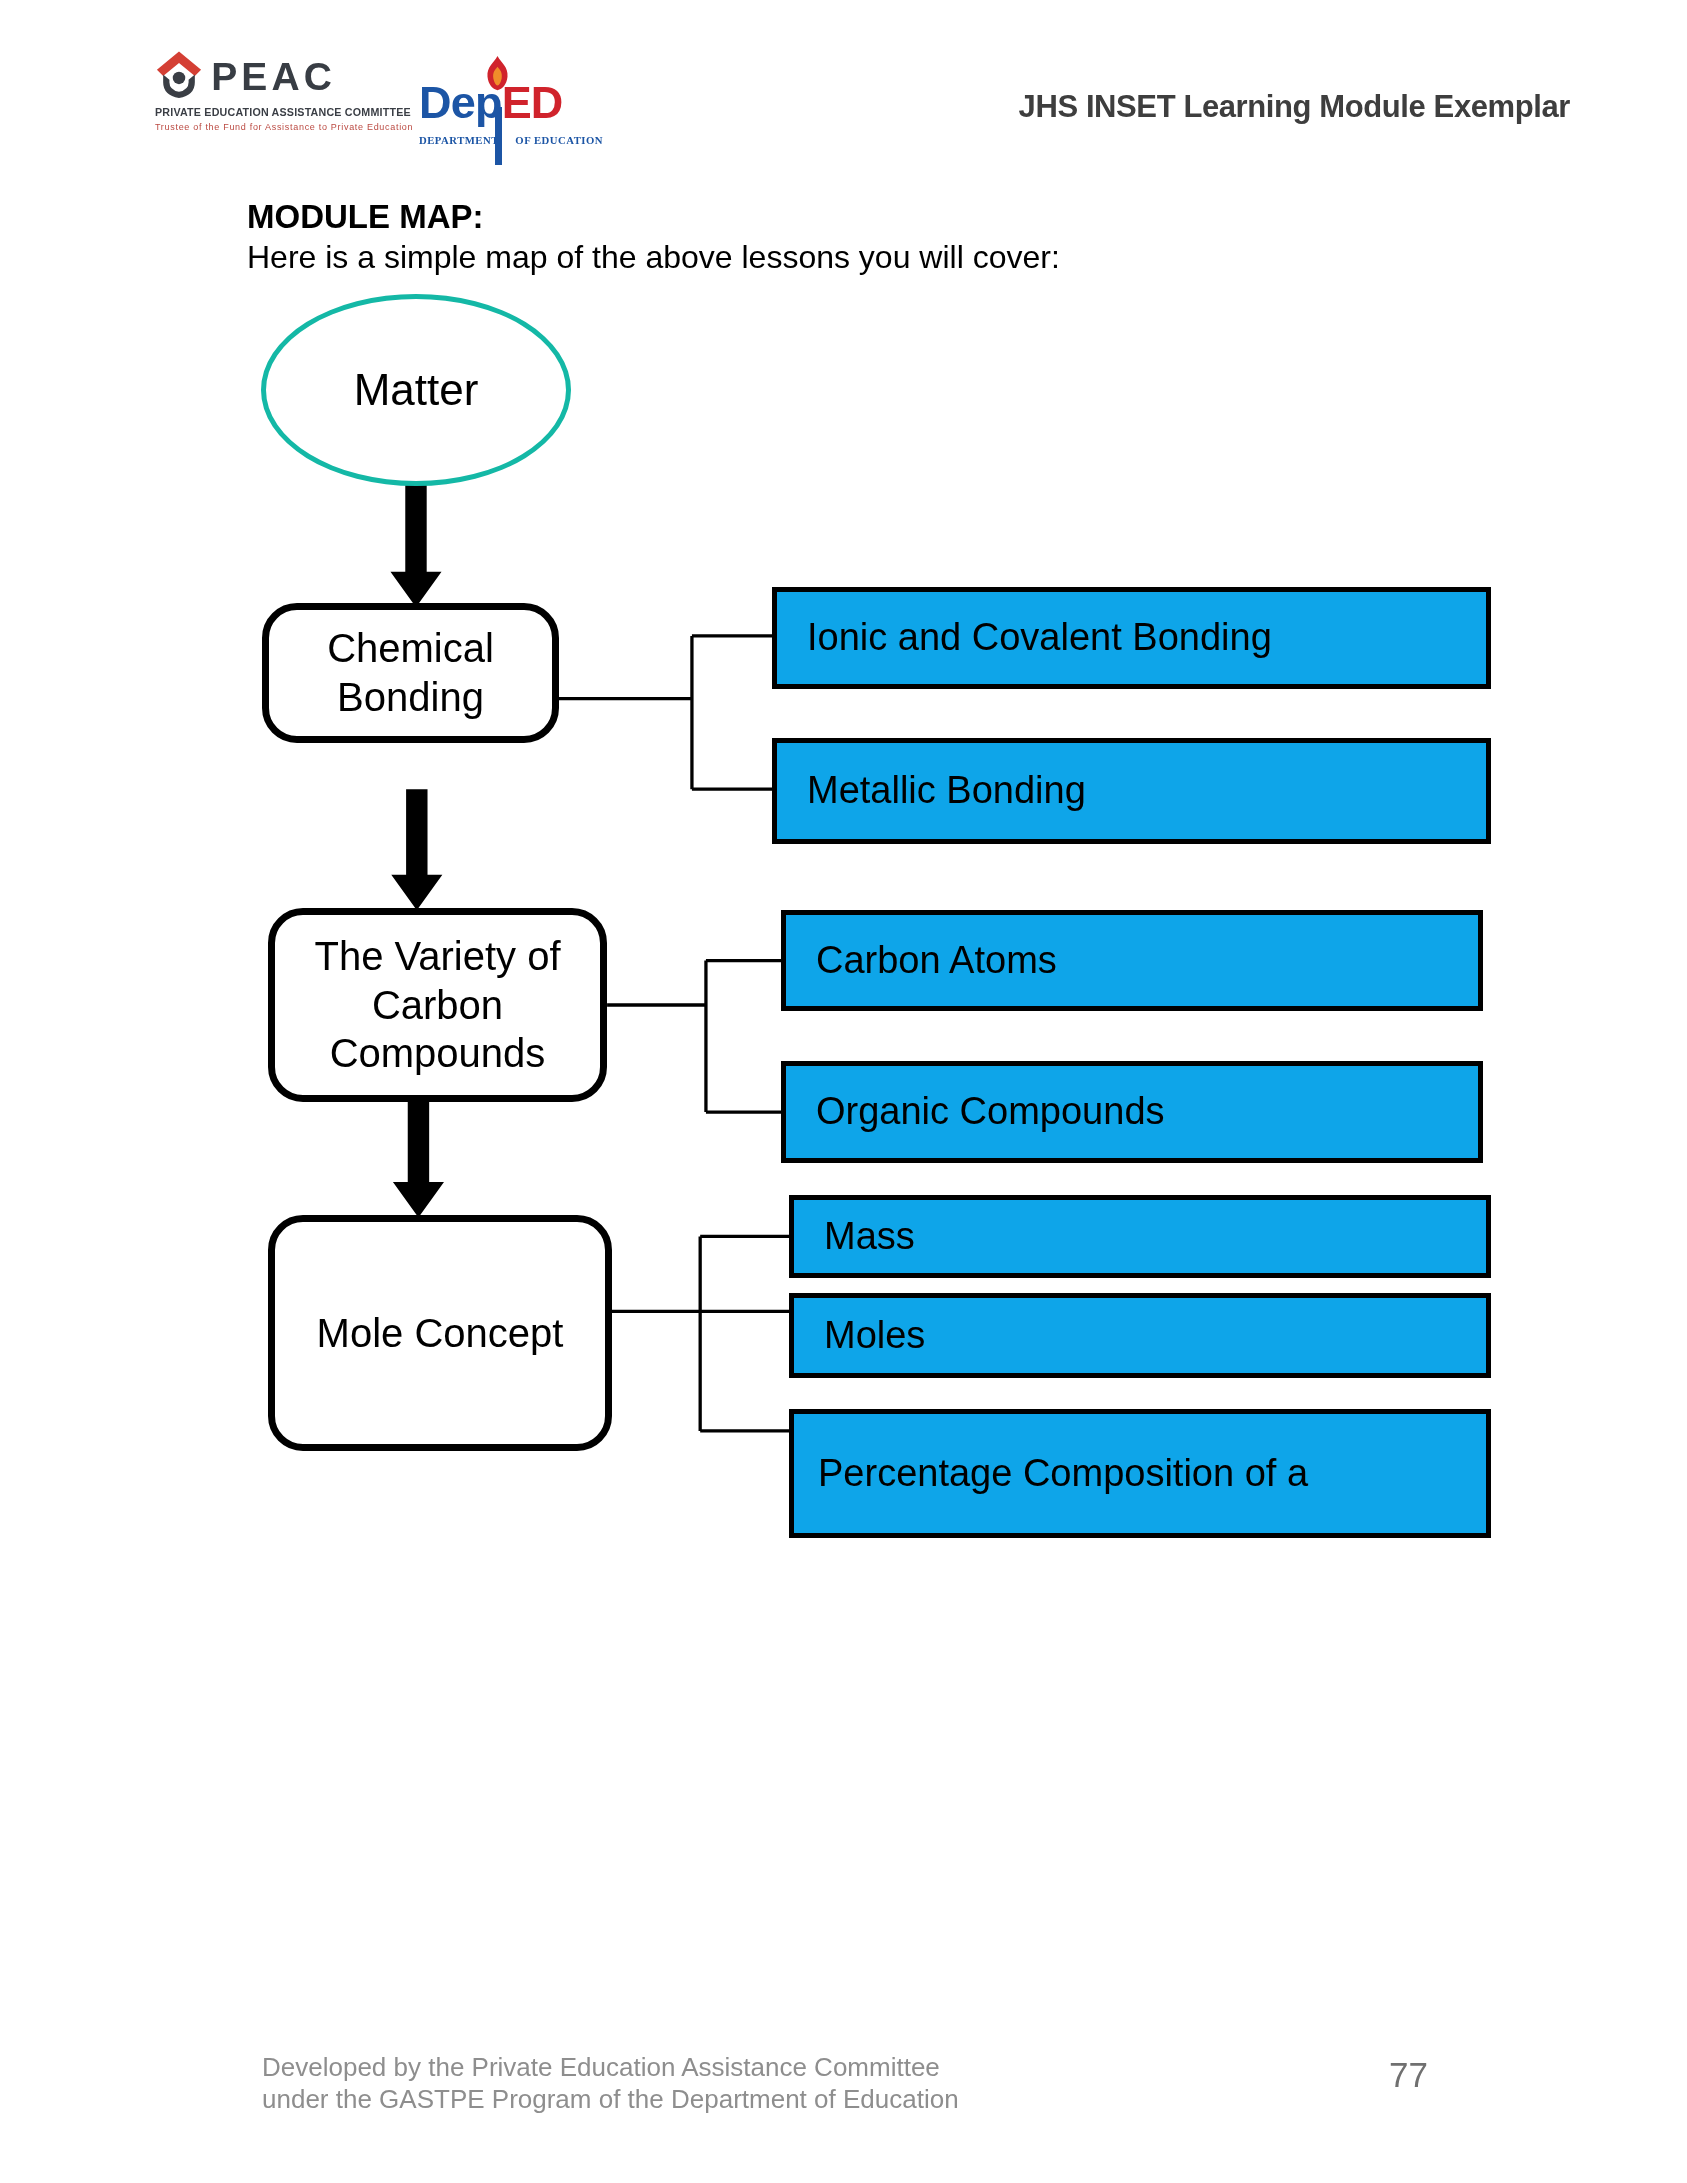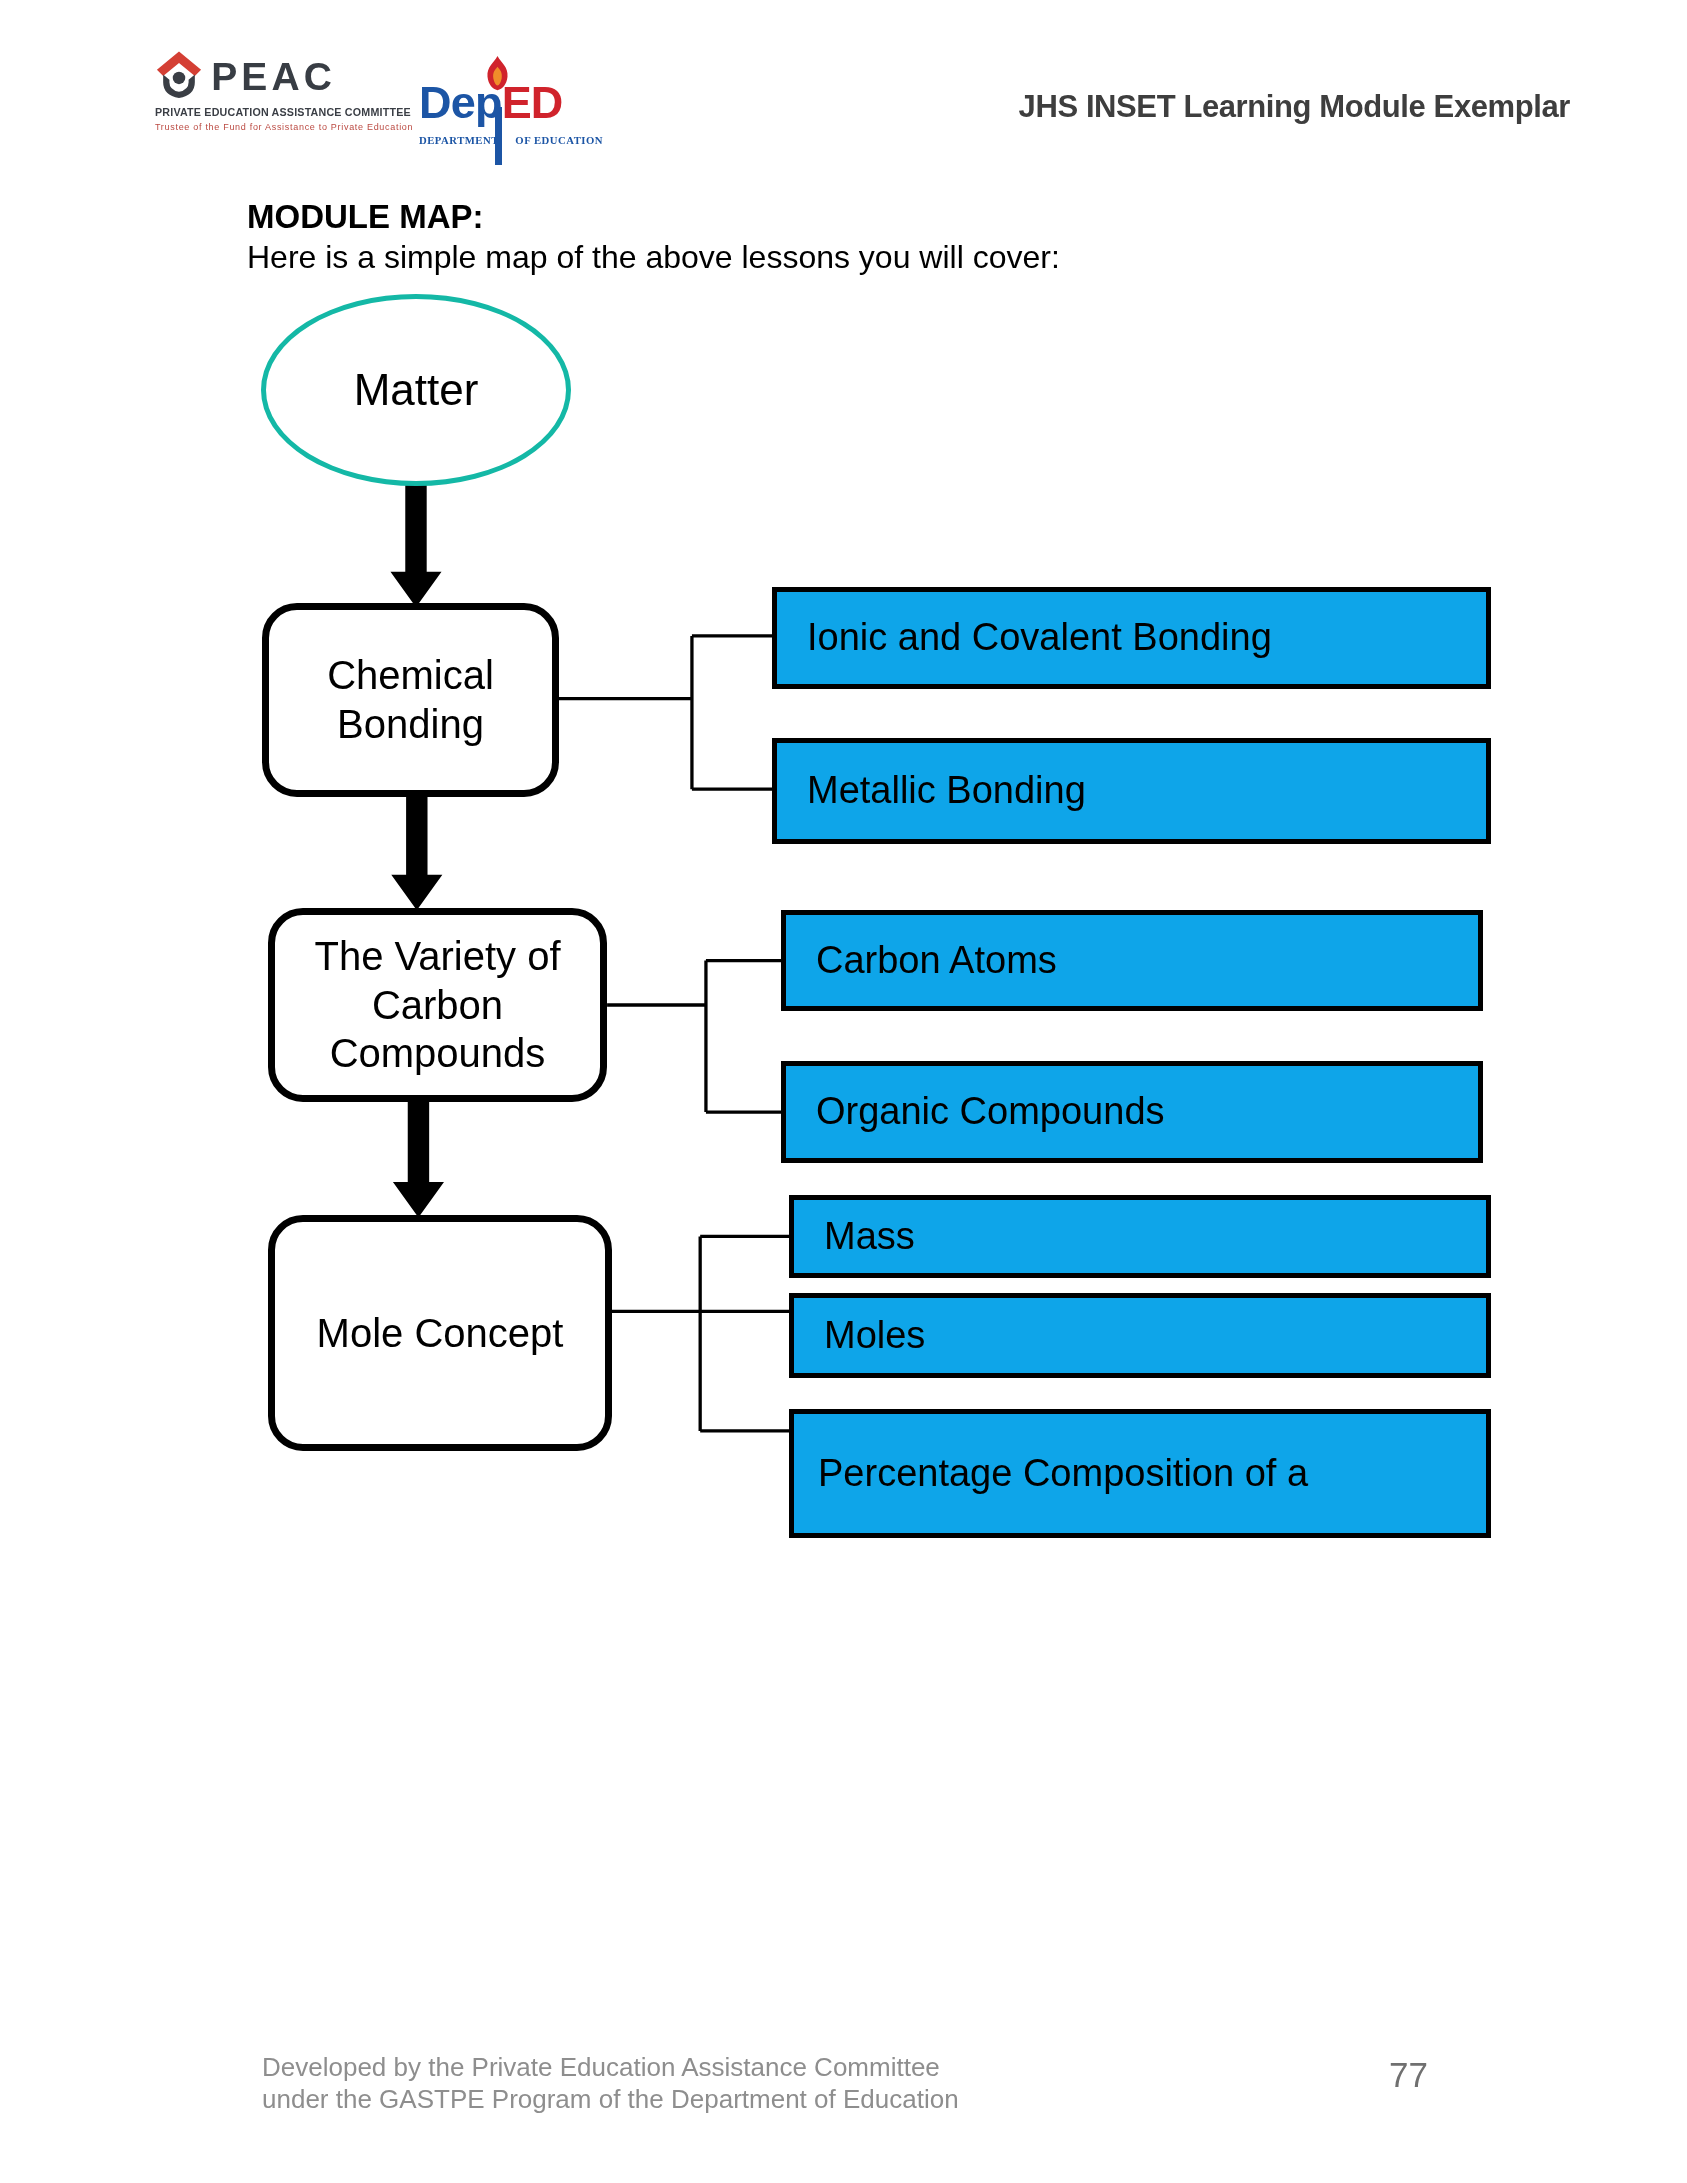--- a/index.html
+++ b/index.html
@@ -44,21 +44,21 @@
   .cl { stroke:#000; stroke-width:4; fill:none; }
   .arrow { fill:#000; stroke:none; }
 
   .node { position:absolute; z-index:2; box-sizing:border-box; background:#fff;
     display:flex; flex-direction:column; align-items:center; justify-content:center;
     text-align:center; }
   .node div, .node span { white-space:nowrap; }
   .n-matter { left:261px; top:294px; width:310px; height:192px;
     border:5px solid #14b8a6; border-radius:50%; font-size:44px; }
   .main-node { border:7.4px solid #000; border-radius:35px; font-size:40px; line-height:1.22; }
-  .n-chemical { left:262px; top:603px; width:297px; height:194px; }
+  .n-chemical { left:262px; top:603px; width:297px; height:140px; }
   .n-variety  { left:268px; top:908px; width:339px; height:194px; }
   .n-mole     { left:268px; top:1215px; width:344px; height:236px; }
 
   .leaf { position:absolute; z-index:2; box-sizing:border-box; background:#0ea5e9;
     border:5.8px solid #000; font-size:38px; line-height:1.2;
     display:flex; flex-direction:column; justify-content:center;
     padding-left:30px; }
   .leaf div, .leaf span { white-space:nowrap; }
   .l-ionic      { left:772px; top:587px;  width:719px; height:102px; }
   .l-metallic   { left:772px; top:738px;  width:719px; height:106px; }

